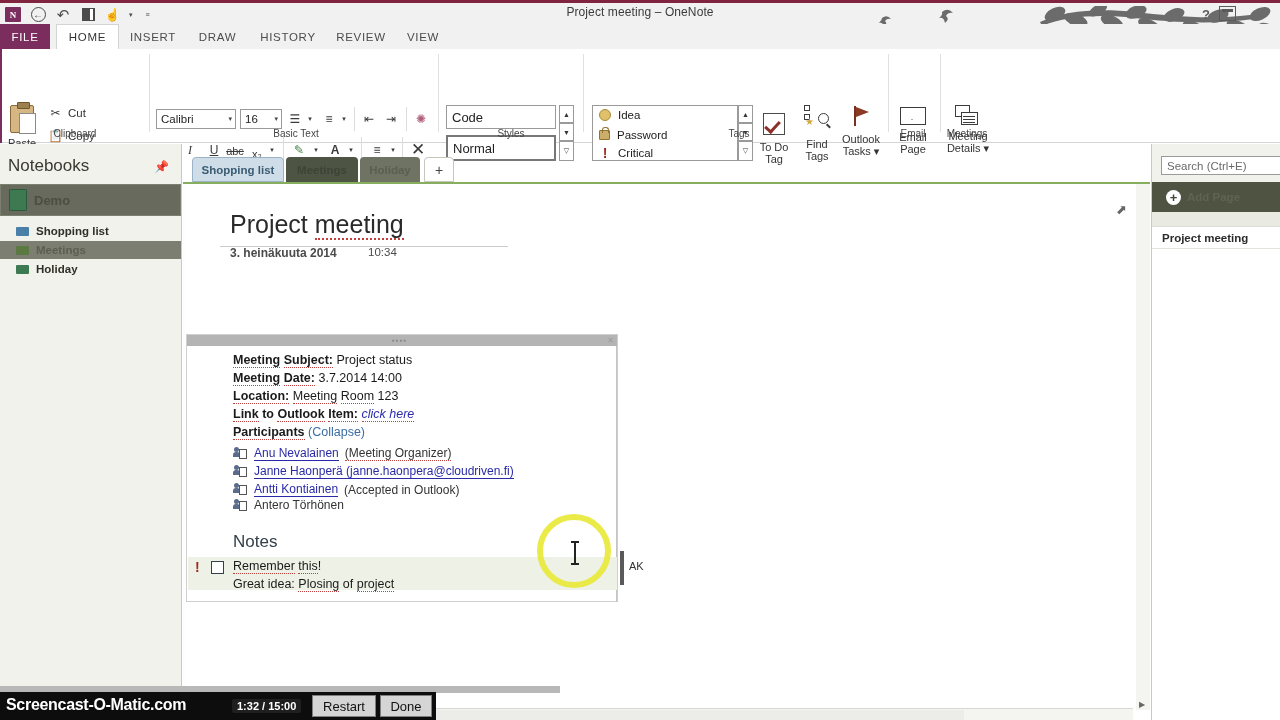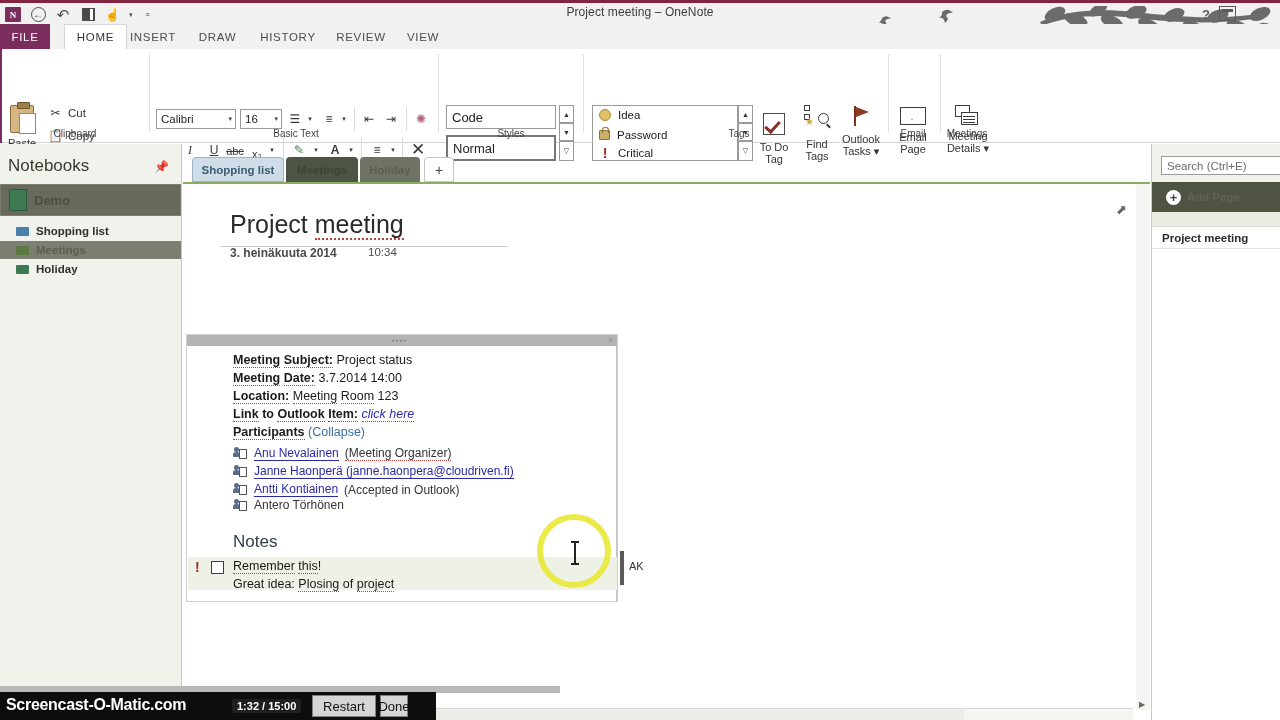--- a/index.html
+++ b/index.html
@@ -405,21 +405,21 @@
       </g>
     </svg>
 
     <div class="help-btn">?</div>
     <div class="ribbon-toggle"></div>
   </div>
   <div class="user-name">Anu</div>
 
   <div class="tabstrip">
     <div class="rtab file" style="left:0;   width:50px;">FILE</div>
-    <div class="rtab active" style="left:64px; width:63px;">HOME</div>
+    <div class="rtab active" style="left:56px; width:63px;">HOME</div>
     <div class="rtab" style="left:124px; width:58px;">INSERT</div>
     <div class="rtab" style="left:190px; width:55px;">DRAW</div>
     <div class="rtab" style="left:252px; width:72px;">HISTORY</div>
     <div class="rtab" style="left:330px; width:62px;">REVIEW</div>
     <div class="rtab" style="left:400px; width:46px;">VIEW</div>
   </div>
 
   <div class="ribbon">
     <div class="ribbon-left-edge"></div>
 
@@ -702,16 +702,16 @@
 
   <div class="hscroll">
     <div class="hthumb"></div>
   </div>
 
   <div class="taskbar-peek"></div>
   <div class="scbar">
     <div class="sc-brand">Screencast-O-Matic.com</div>
     <div class="sc-time">1:32 / 15:00</div>
     <div class="sc-btn" style="left:312px; width:64px;">Restart</div>
-    <div class="sc-btn" style="left:380px; width:28px;">Done</div>
+    <div class="sc-btn" style="left:380px; width:52px;">Done</div>
   </div>
 
 </div>
 
 </body></html>

